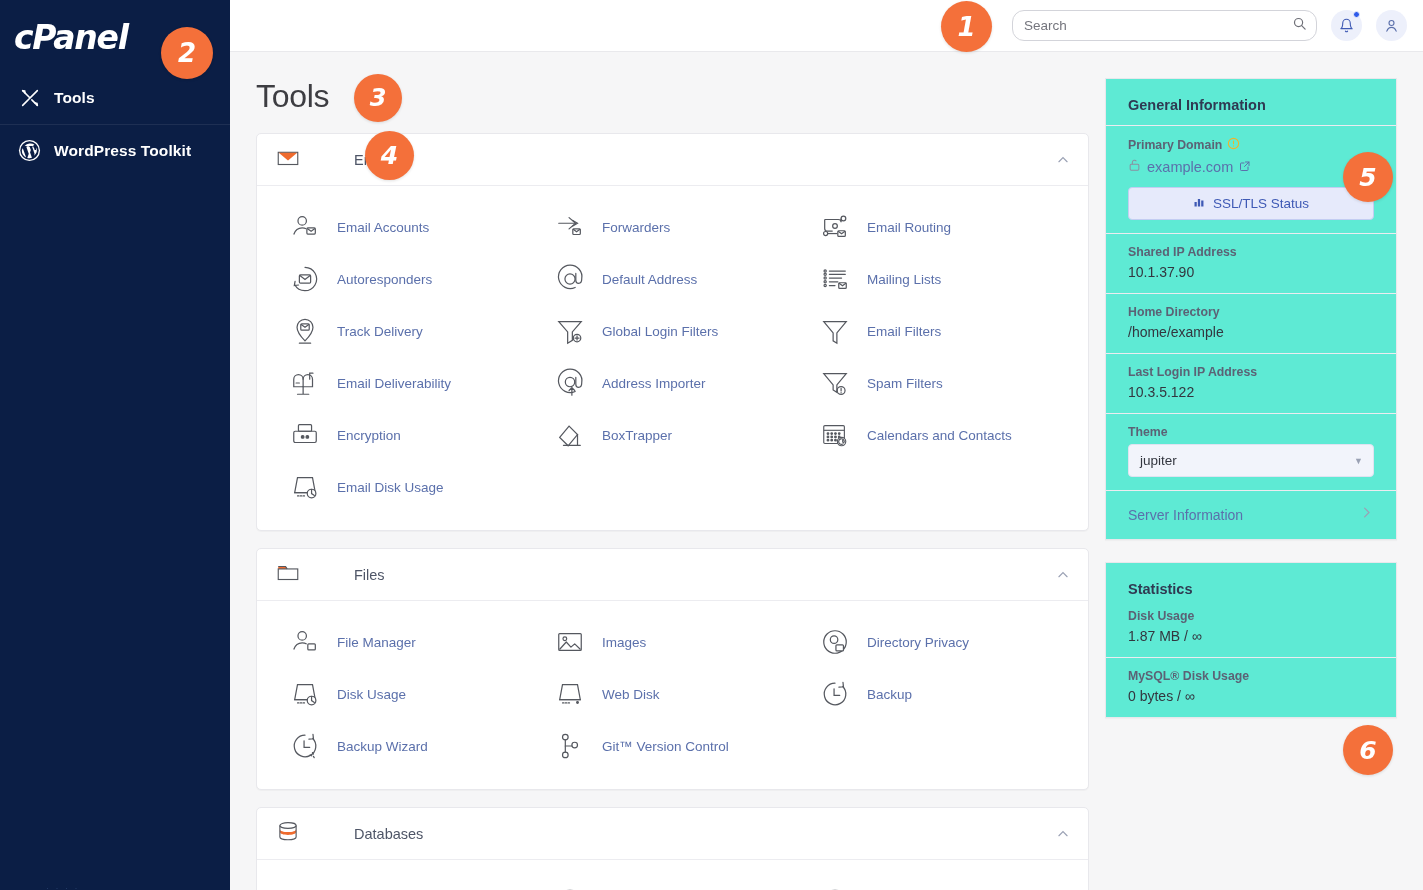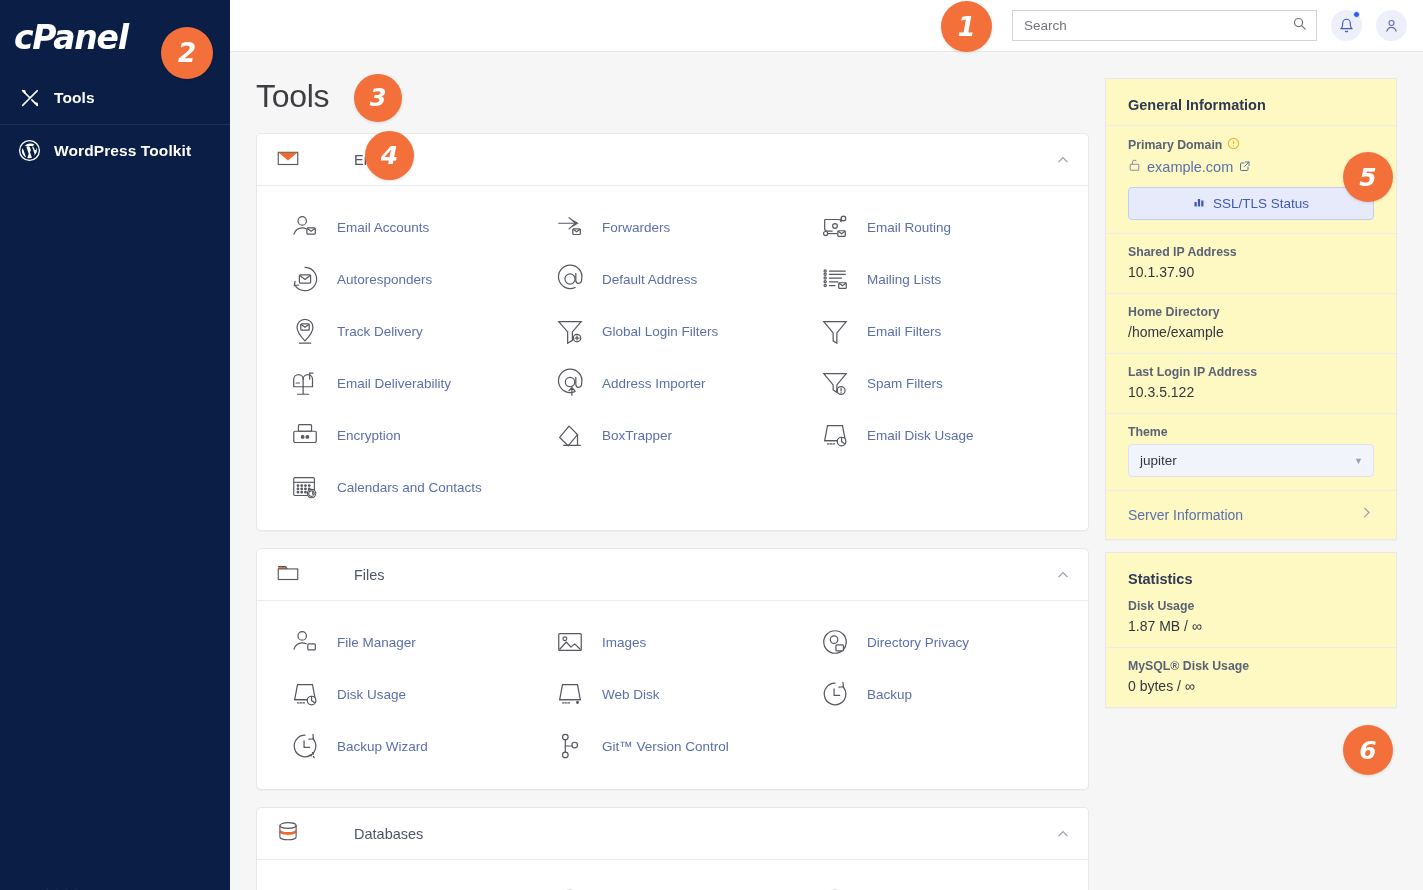--- a/index.html
+++ b/index.html
@@ -37,21 +37,21 @@
 
   
   .right { flex: 1; height: 890px; position: relative; display: flex; flex-direction: column; }
 
   .topbar {
     height: 52px; background: #ffffff; border-bottom: 1px solid #e9e9ec;
     display: flex; align-items: center; justify-content: flex-end;
     padding-right: 16px; gap: 14px; flex: 0 0 52px;
   }
   .search-box {
-    width: 305px; height: 31px; border: 1px solid #d3d4da; border-radius: 0;
+    width: 305px; height: 31px; border: 1px solid #d3d4da; border-radius: 12px;
     background: #fff; display: flex; align-items: center; padding: 0 9px 0 11px;
   }
   .search-input {
     flex: 1; border: 0; outline: 0; font-size: 13.5px; color: #4b4b52;
     font-family: "Liberation Sans", sans-serif; background: transparent;
   }
   .search-input::placeholder { color: #74757d; }
   .round-btn {
     width: 31px; height: 31px; border-radius: 50%; background: #edf0fb;
     display: flex; align-items: center; justify-content: center;
@@ -89,22 +89,22 @@
   .grid3 { display: grid; grid-template-columns: repeat(3, 1fr); row-gap: 6px; }
   .tool {
     display: flex; align-items: center; gap: 16px;
     height: 46px; padding-left: 14px; cursor: pointer; border-radius: 4px;
   }
   .tool-ico { width: 32px; height: 32px; flex: 0 0 32px; display: flex; align-items: center; justify-content: center; }
   .tool-label { font-size: 13.5px; color: #5b70ab; }
 
   
   .panel {
-    background: #fef9c3; border: 1px solid #e8e8ec; border-radius: 0;
-    margin-bottom: 12px; box-shadow: 0 1px 1px rgba(16,24,40,.03);
+    background: #5eead4; border: 1px solid #e8e8ec; border-radius: 0;
+    margin-bottom: 22px; box-shadow: 0 1px 1px rgba(16,24,40,.03);
   }
   .panel-title {
     font-size: 14.5px; font-weight: 700; color: #2f3a52;
     padding: 18px 18px 12px 22px;
   }
   .prow { padding: 11px 22px 13px 22px; border-top: 1px solid #ececf0; }
   .prow.first { border-top: 0; padding-top: 0; }
   .plabel { font-size: 12.3px; color: #5b6275; font-weight: 600; margin-bottom: 5px; display: flex; align-items: center; gap: 5px; }
   .pvalue { font-size: 14px; color: #33363f; }
   .select {
@@ -383,33 +383,20 @@
 
             <div class="tool">
               <span class="tool-ico">
                 <svg width="30" height="30" viewBox="0 0 32 32" fill="none" stroke="#55585f" stroke-width="1.3" stroke-linecap="round">
                   <path d="M5 18.5L15 6.5l9 9-10 12z"></path>
                   <path d="M24 15.5V27"></path>
                     <path d="M9 27h18"></path>
                 </svg>
               </span>
               <span class="tool-label">BoxTrapper</span>
-            </div>
-
-            <div class="tool">
-              <span class="tool-ico">
-                <svg width="30" height="30" viewBox="0 0 32 32" fill="none" stroke="#55585f" stroke-width="1.3" stroke-linecap="round">
-                  <path d="M8 6h16l3 16H5z"></path>
-                    <path d="M5 22h22"></path>
-                  <path d="M8 25.5h1.5M11 25.5h1.5M14 25.5h1.5"></path>
-                  <circle cx="23" cy="23" r="4.6" fill="#fff"></circle>
-                    <path d="M23 18.6v4.4l3 2" stroke-linecap="round"></path>
-                </svg>
-              </span>
-              <span class="tool-label">Email Disk Usage</span>
             </div>
 
             <div class="tool">
               <span class="tool-ico">
                 <svg width="30" height="30" viewBox="0 0 32 32" fill="none" stroke="#55585f" stroke-width="1.2">
                   <rect x="4" y="6" width="22" height="19" rx="1.2"></rect>
                     <path d="M4 11h22"></path>
                   <g fill="#55585f">
                     <circle cx="8.5" cy="14.5" r=".9"></circle>
                       <circle cx="12.5" cy="14.5" r=".9"></circle>
@@ -423,20 +410,33 @@
                       <circle cx="12.5" cy="21.5" r=".9"></circle>
                       <circle cx="16.5" cy="21.5" r=".9"></circle>
                   </g>
                   <circle cx="23" cy="23" r="4.5" fill="#ffffff"></circle>
                   <path d="M24.6 25.5a3 3 0 1 1 1.3-2.5c0 .8-.4 1.2-.9 1.2s-.8-.35-.8-.9V21" stroke-linecap="round"></path>
                 </svg>
               </span>
               <span class="tool-label">Calendars and Contacts</span>
             </div>
 
+            <div class="tool">
+              <span class="tool-ico">
+                <svg width="30" height="30" viewBox="0 0 32 32" fill="none" stroke="#55585f" stroke-width="1.3" stroke-linecap="round">
+                  <path d="M8 6h16l3 16H5z"></path>
+                    <path d="M5 22h22"></path>
+                  <path d="M8 25.5h1.5M11 25.5h1.5M14 25.5h1.5"></path>
+                  <circle cx="23" cy="23" r="4.6" fill="#fff"></circle>
+                    <path d="M23 18.6v4.4l3 2" stroke-linecap="round"></path>
+                </svg>
+              </span>
+              <span class="tool-label">Email Disk Usage</span>
+            </div>
+
           </div>
         </div>
 
         <div class="card">
           <div class="card-head">
             <span>
               <svg width="26" height="26" viewBox="0 0 32 32">
                 <path d="M4 8h9l2 3h13v3H4z" fill="#ef6b2e"></path>
                 <rect x="4" y="11" width="24" height="13" fill="#fff" stroke="#55585f" stroke-width="1.4"></rect>
                 <path d="M4 8h9l2 3" fill="none" stroke="#55585f" stroke-width="1.4"></path>

